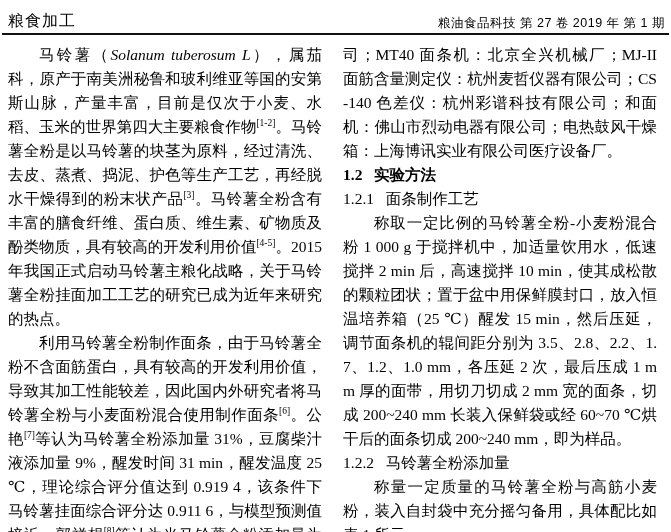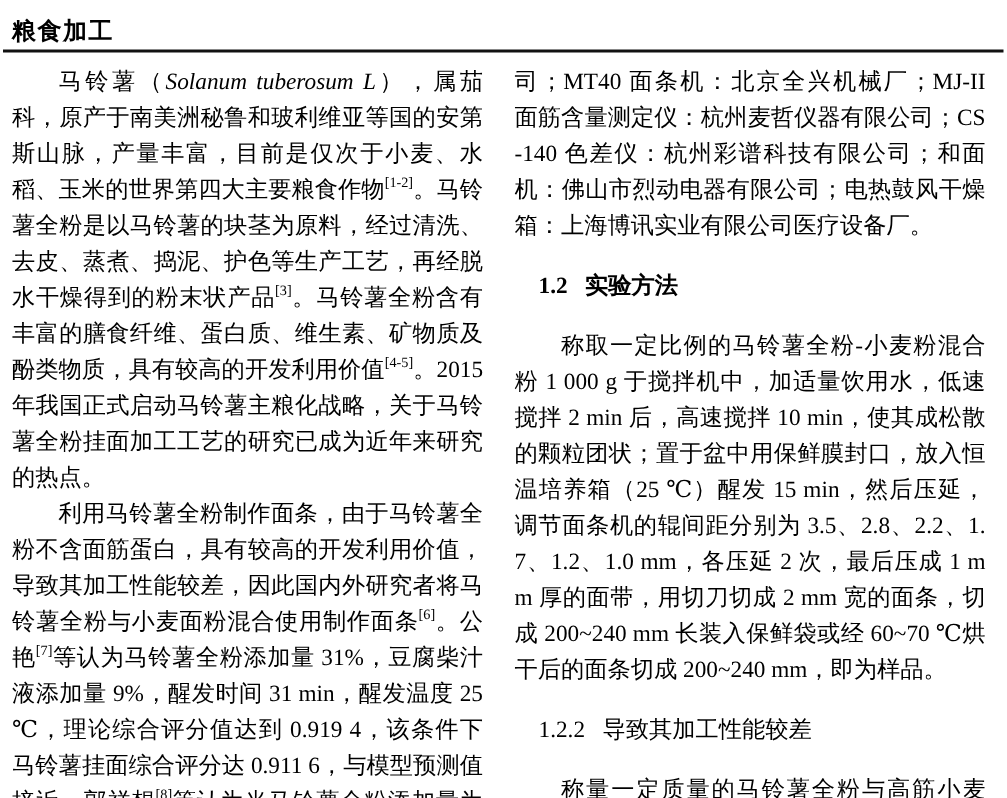--- a/index.html
+++ b/index.html
@@ -16,21 +16,21 @@
   .page-header {
     position: absolute;
     top: 6px; left: 8px; right: 6px;
     height: 26px;
     display: flex;
     justify-content: space-between;
     align-items: flex-end;
   }
   .section-label {
     font-family: "Liberation Sans", "DejaVu Sans", sans-serif;
-    font-weight: bold;
+    font-weight: normal;
     font-size: 16px;
     letter-spacing: 1px;
   }
   .journal-info {
     font-family: "Liberation Sans", "DejaVu Sans", sans-serif;
     font-size: 12.5px;
     letter-spacing: 0.5px;
   }
   .header-rule {
     position: absolute;
@@ -58,58 +58,62 @@
     word-break: break-all;
   }
   .indent { text-indent: 2em; }
   .para sup {
     font-size: 9.5px;
     line-height: 0;
     vertical-align: super;
   }
   .italic { font-style: italic; }
   .heading {
-    margin: 16px;
+    margin: 0;
     font-size: 15.5px;
     line-height: 24px;
     font-weight: normal;
   }
   .heading-bold { font-weight: bold; }
   .h-num { margin-right: 0.75em; }
 </style>
 </head>
 <body>
 
 <div class="page">
 
   <header class="page-header">
     <span class="section-label">粮食加工</span>
+    <span class="journal-info">粮油食品科技 第 27 卷  2019 年  第 1 期</span>
   </header>
 
   <div class="header-rule"></div>
 
   <main class="columns">
 
     <section class="col">
       <p class="para indent"><span>马铃薯（</span><span class="italic">Solanum tuberosum L</span><span>），属茄科，原产于南美洲秘鲁和玻利维亚等国的安第斯山脉，产量丰富，目前是仅次于小麦、水稻、玉米的世界第四大主要粮食作物</span><sup>[1-2]</sup><span>。马铃薯全粉是以马铃薯的块茎为原料，经过清洗、去皮、蒸煮、捣泥、护色等生产工艺，再经脱水干燥得到的粉末状产品</span><sup>[3]</sup><span>。马铃薯全粉含有丰富的膳食纤维、蛋白质、维生素、矿物质及酚类物质，具有较高的开发利用价值</span><sup>[4-5]</sup><span>。2015 年我国正式启动马铃薯主粮化战略，关于马铃薯全粉挂面加工工艺的研究已成为近年来研究的热点。</span></p>
       <p class="para indent"><span>利用马铃薯全粉制作面条，由于马铃薯全粉不含面筋蛋白，具有较高的开发利用价值，导致其加工性能较差，因此国内外研究者将马铃薯全粉与小麦面粉混合使用制作面条</span><sup>[6]</sup><span>。公艳</span><sup>[7]</sup><span>等认为马铃薯全粉添加量 31%，豆腐柴汁液添加量 9%，醒发时间 31 min，醒发温度 25 ℃，理论综合评分值达到 0.919 4，该条件下马铃薯挂面综合评分达 0.911 6，与模型预测值接近。郭祥想</span><sup>[8]</sup><span>等认为当马铃薯全粉添加量为 15%、和面时间 10 min、醒发温度 30 ℃、醒发时间 10 min 时</span></p>
     </section>
 
     <section class="col">
       <p class="para"><span>司；MT40 面条机：北京全兴机械厂；MJ-II 面筋含量测定仪：杭州麦哲仪器有限公司；CS-140 色差仪：杭州彩谱科技有限公司；和面机：佛山市烈动电器有限公司；电热鼓风干燥箱：上海博讯实业有限公司医疗设备厂。</span></p>
 
       <h2 class="heading heading-bold">
         <span class="h-num">1.2</span><span>实验方法</span>
       </h2>
 
+      <h3 class="heading">
+        <span class="h-num">1.2.1</span><span>面条制作工艺</span>
+      </h3>
 
       <p class="para indent"><span>称取一定比例的马铃薯全粉-小麦粉混合粉 1 000 g 于搅拌机中，加适量饮用水，低速搅拌 2 min 后，高速搅拌 10 min，使其成松散的颗粒团状；置于盆中用保鲜膜封口，放入恒温培养箱（25 ℃）醒发 15 min，然后压延，调节面条机的辊间距分别为 3.5、2.8、2.2、1.7、1.2、1.0 mm，各压延 2 次，最后压成 1 mm 厚的面带，用切刀切成 2 mm 宽的面条，切成 200~240 mm 长装入保鲜袋或经 60~70 ℃烘干后的面条切成 200~240 mm，即为样品。</span></p>
 
       <h3 class="heading">
-        <span class="h-num">1.2.2</span><span>导致其加工性能较差</span>
+        <span class="h-num">1.2.2</span><span>马铃薯全粉添加量</span>
       </h3>
 
       <p class="para indent"><span>称量一定质量的马铃薯全粉与高筋小麦粉，装入自封袋中充分摇匀备用，具体配比如表 1 所示。</span></p>
     </section>
 
   </main>
 
 </div>
 
 </body></html>

